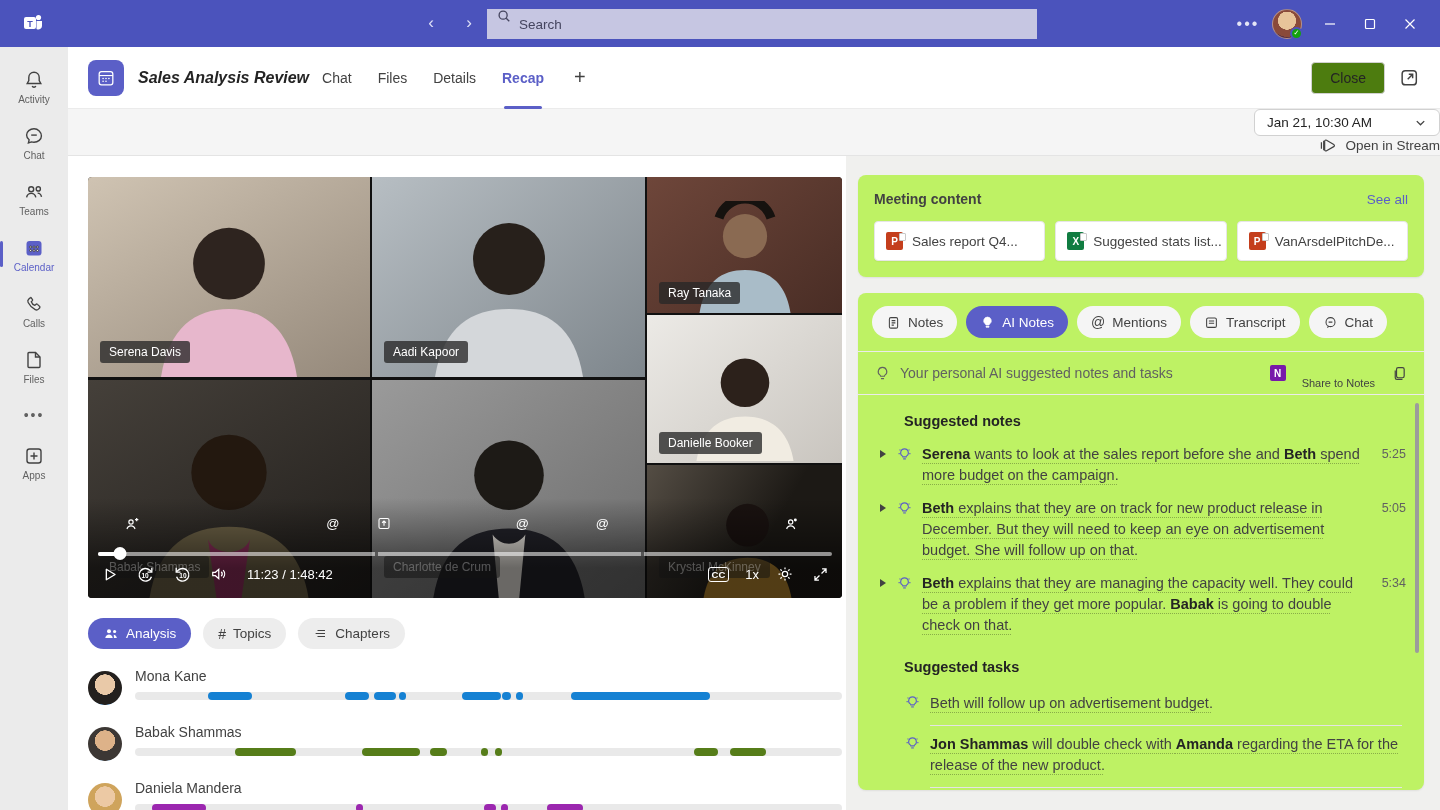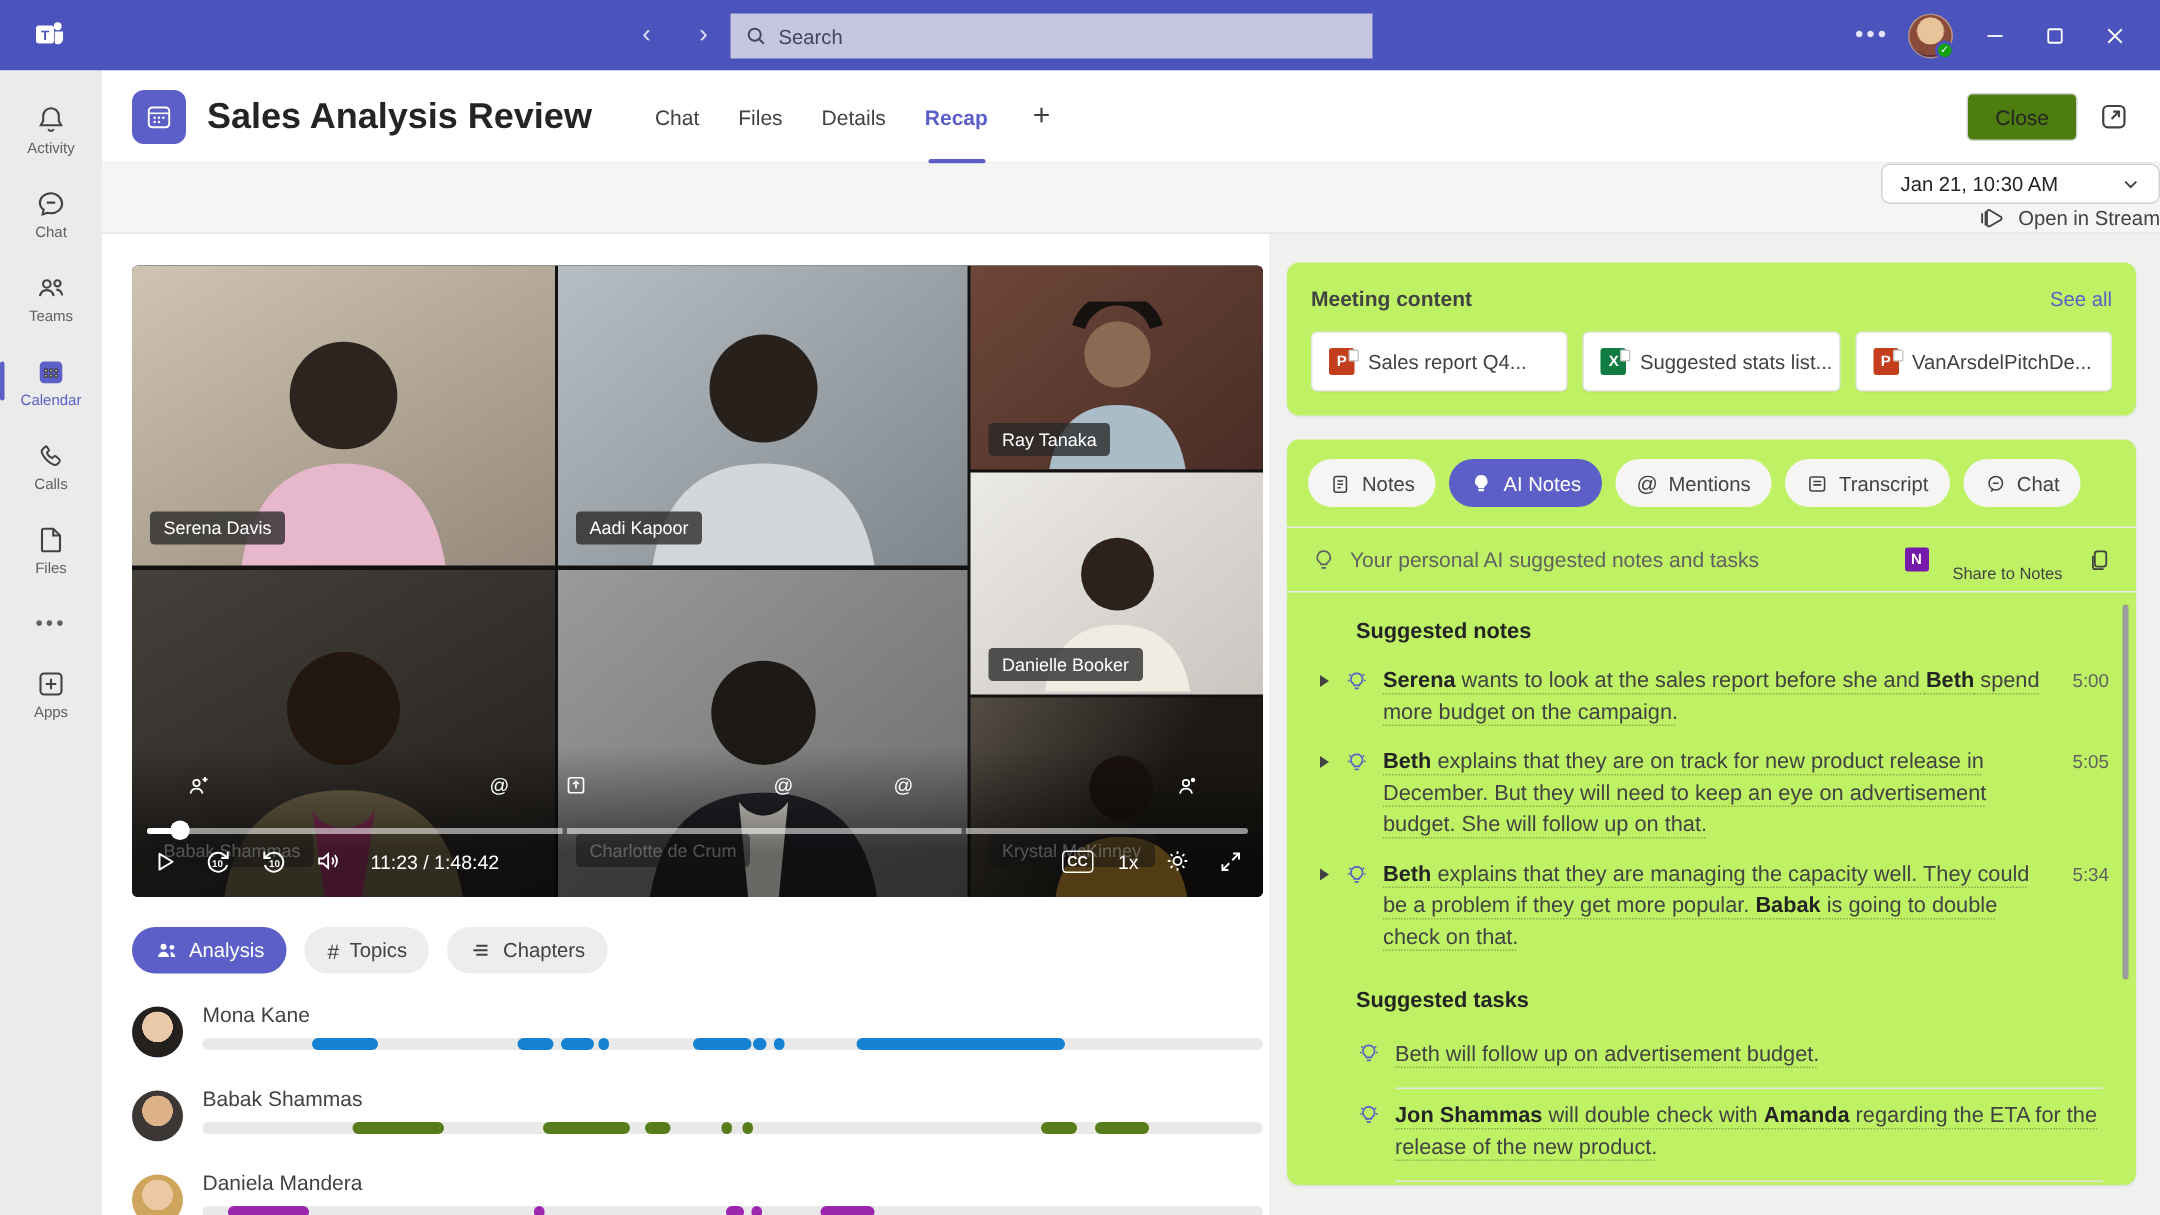--- a/index.html
+++ b/index.html
@@ -7,22 +7,22 @@
               font-family:"Liberation Sans", sans-serif; color:#424242; }
   .app { position:relative; width:1440px; height:810px; }
 
   
   .titlebar { position:absolute; top:0; left:0; width:1440px; height:47px;
               background:#4b53bc; display:flex; align-items:center; }
   .tb-logo { position:absolute; left:22px; top:11px; }
   .tb-nav { position:absolute; left:418px; top:10px; display:flex; gap:12px; }
   .tb-nav button { background:none;border:none; color:#dfe1f7; font-size:17px; cursor:pointer;
                    width:26px;height:26px; display:flex;align-items:center;justify-content:center;}
-  .tb-search { position:absolute; left:487px; top:9px; width:428px; height:30px;
-               background:#c6c6e2; border-radius:0; display:flex; align-items:center; padding:0 10px; }
+  .tb-search { position:absolute; left:487px; top:9px; width:550px; height:30px;
+               background:#c6c6e2; border-radius:0; display:flex; padding:0 10px; }
   .tb-search svg { flex:none; margin-right:8px; }
   .tb-search input { border:none; background:transparent; outline:none; width:100%;
                      font-size:13.5px; color:#33334d; font-family:"Liberation Sans",sans-serif;}
   .tb-search input::placeholder { color:#45455f; }
   .tb-right { position:absolute; right:10px; top:0; height:47px; display:flex; align-items:center; gap:8px; }
   .tb-dots { color:#e4e5f6; font-size:16px; letter-spacing:2px; width:32px; text-align:center; cursor:pointer;}
   .tb-avatar { width:30px; height:30px; border-radius:50%; position:relative; cursor:pointer;
                background:radial-gradient(circle at 50% 38%, #e8c49a 0 40%, #8a4a3a 41% 72%, #5a3040 73%);
                border:1px solid rgba(255,255,255,.4); }
   .tb-avatar .badge { position:absolute; right:-2px; bottom:-2px; width:13px; height:13px; border-radius:50%;
@@ -43,21 +43,21 @@
                border-radius:3px; background:#5b5fc7; }
   .rail-item.more { height:40px; }
   .rail-item.more .dots { font-size:14px; letter-spacing:2px; color:#616161; }
   .rail svg { stroke:#424242; }
 
   
   .header { position:absolute; left:68px; top:47px; width:1372px; height:62px; background:#fff;
             border-bottom:1px solid #ebebeb; display:flex; align-items:center; padding:0 20px; }
   .hdr-appicon { width:36px; height:36px; border-radius:8px; background:#5b5fc7; display:flex;
                  align-items:center; justify-content:center; margin-right:14px; }
-  .hdr-title { font-size:24px; font-weight:700; color:#242424; margin-right:42px; }
+  .hdr-title { font-size:16px; font-weight:700; color:#242424; margin-right:13px;font-style:italic; }
   .hdr-tabs { display:flex; align-items:center; gap:26px; height:62px; }
   .hdr-tab { font-size:14px; color:#424242; cursor:pointer; height:62px; display:flex; align-items:center; position:relative;}
   .hdr-tab.active { color:#5b5fc7; font-weight:700; }
   .hdr-tab.active::after { content:""; position:absolute; bottom:0; left:50%; transform:translateX(-50%);
                  width:38px; height:3px; border-radius:3px; background:#5b5fc7; }
   .hdr-plus { font-size:20px; color:#424242; cursor:pointer; margin-left:4px; font-weight:400;}
   .hdr-right { margin-left:auto; display:flex; align-items:center; gap:14px; }
   .btn-close { height:32px; padding:0 18px; background:#4d7c0f; border:1px solid #d1d1d1; border-radius:4px;
                font-size:14px; color:#242424; cursor:pointer; font-family:"Liberation Sans",sans-serif;}
   .hdr-popout { background:none; border:none; cursor:pointer; display:flex; }
@@ -641,21 +641,21 @@
           <div class="sec-title">Suggested notes</div>
 
           <div class="note-row">
             <span class="caret"></span>
             <span class="bulb-col"><svg width="17" height="17" viewBox="0 0 20 20" fill="none" stroke="#5b5fc7" stroke-width="1.3">
                   <path d="M10 3.4a4.5 4.5 0 0 0-2.6 8.2c.4.3.6.7.6 1.2h4c0-.5.2-.9.6-1.2A4.5 4.5 0 0 0 10 3.4z"></path>
                   <path d="M8.4 15.2h3.2"></path>
                   <path d="M4.2 4.2l1 1M15.8 4.2l-1 1M3 9h1.4M15.6 9H17"></path>
                 </svg></span>
             <span class="note-text"><b>Serena</b><span> wants to look at the sales report before she and </span><b>Beth</b><span> spend more budget on the campaign.</span></span>
-            <span class="note-time">5:00</span>
+            <span class="note-time">5:25</span>
           </div>
 
           <div class="note-row">
             <span class="caret"></span>
             <span class="bulb-col"><svg width="17" height="17" viewBox="0 0 20 20" fill="none" stroke="#5b5fc7" stroke-width="1.3">
                   <path d="M10 3.4a4.5 4.5 0 0 0-2.6 8.2c.4.3.6.7.6 1.2h4c0-.5.2-.9.6-1.2A4.5 4.5 0 0 0 10 3.4z"></path>
                   <path d="M8.4 15.2h3.2"></path>
                   <path d="M4.2 4.2l1 1M15.8 4.2l-1 1M3 9h1.4M15.6 9H17"></path>
                 </svg></span>
             <span class="note-text"><b>Beth</b><span> explains that they are on track for new product release in December. But they will need to keep an eye on advertisement budget. She will follow up on that.</span></span>

